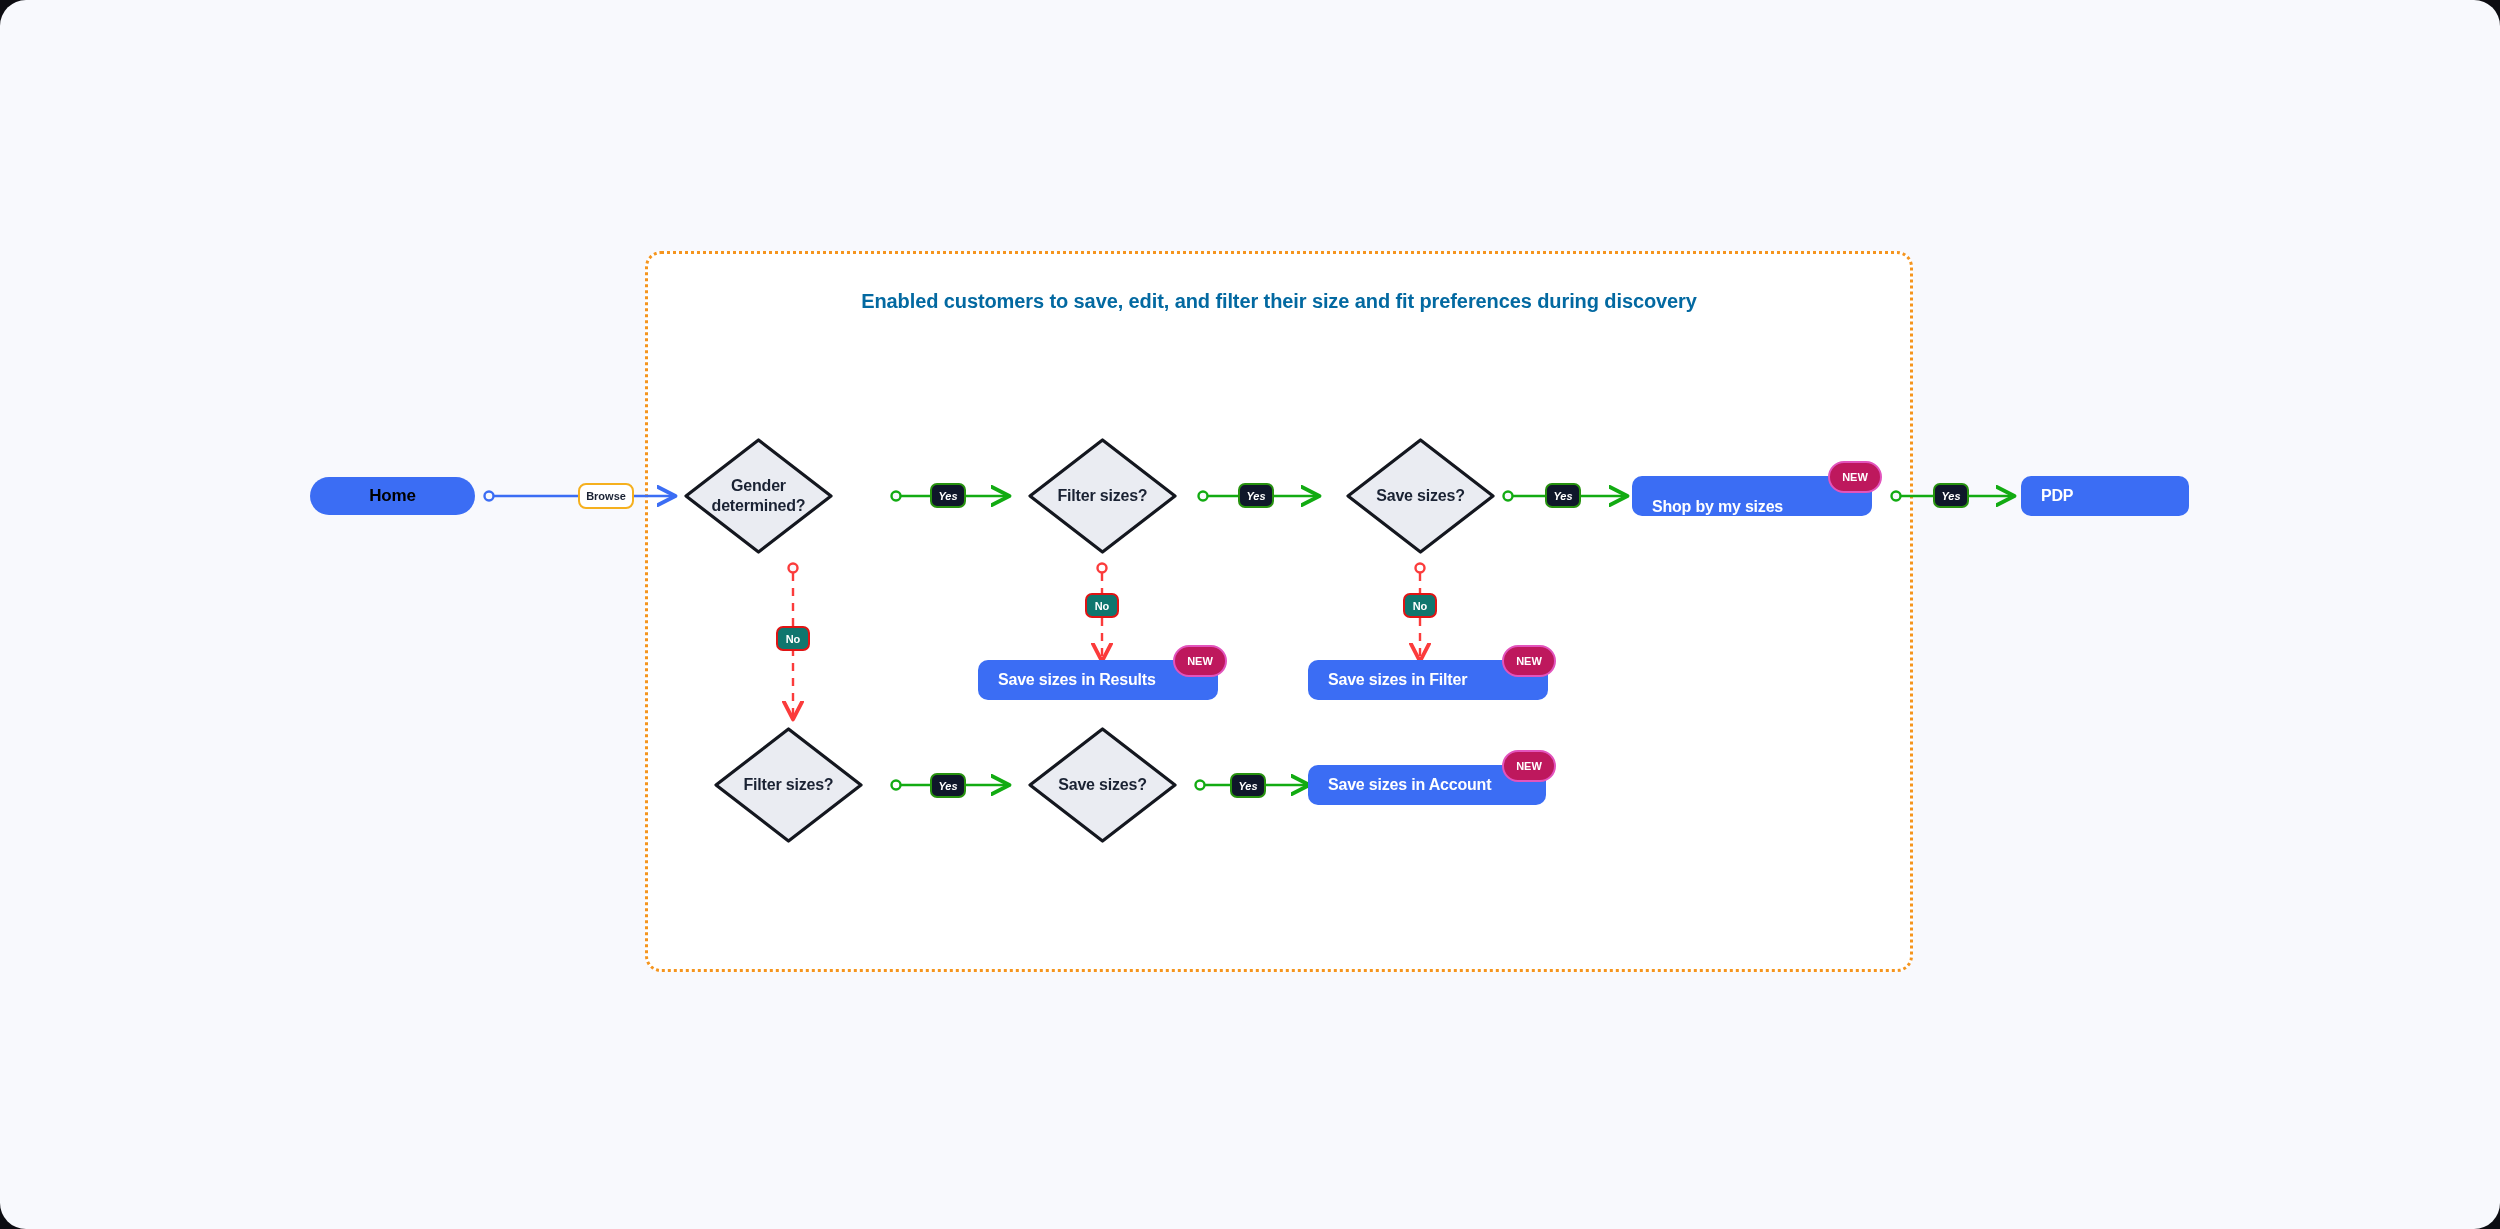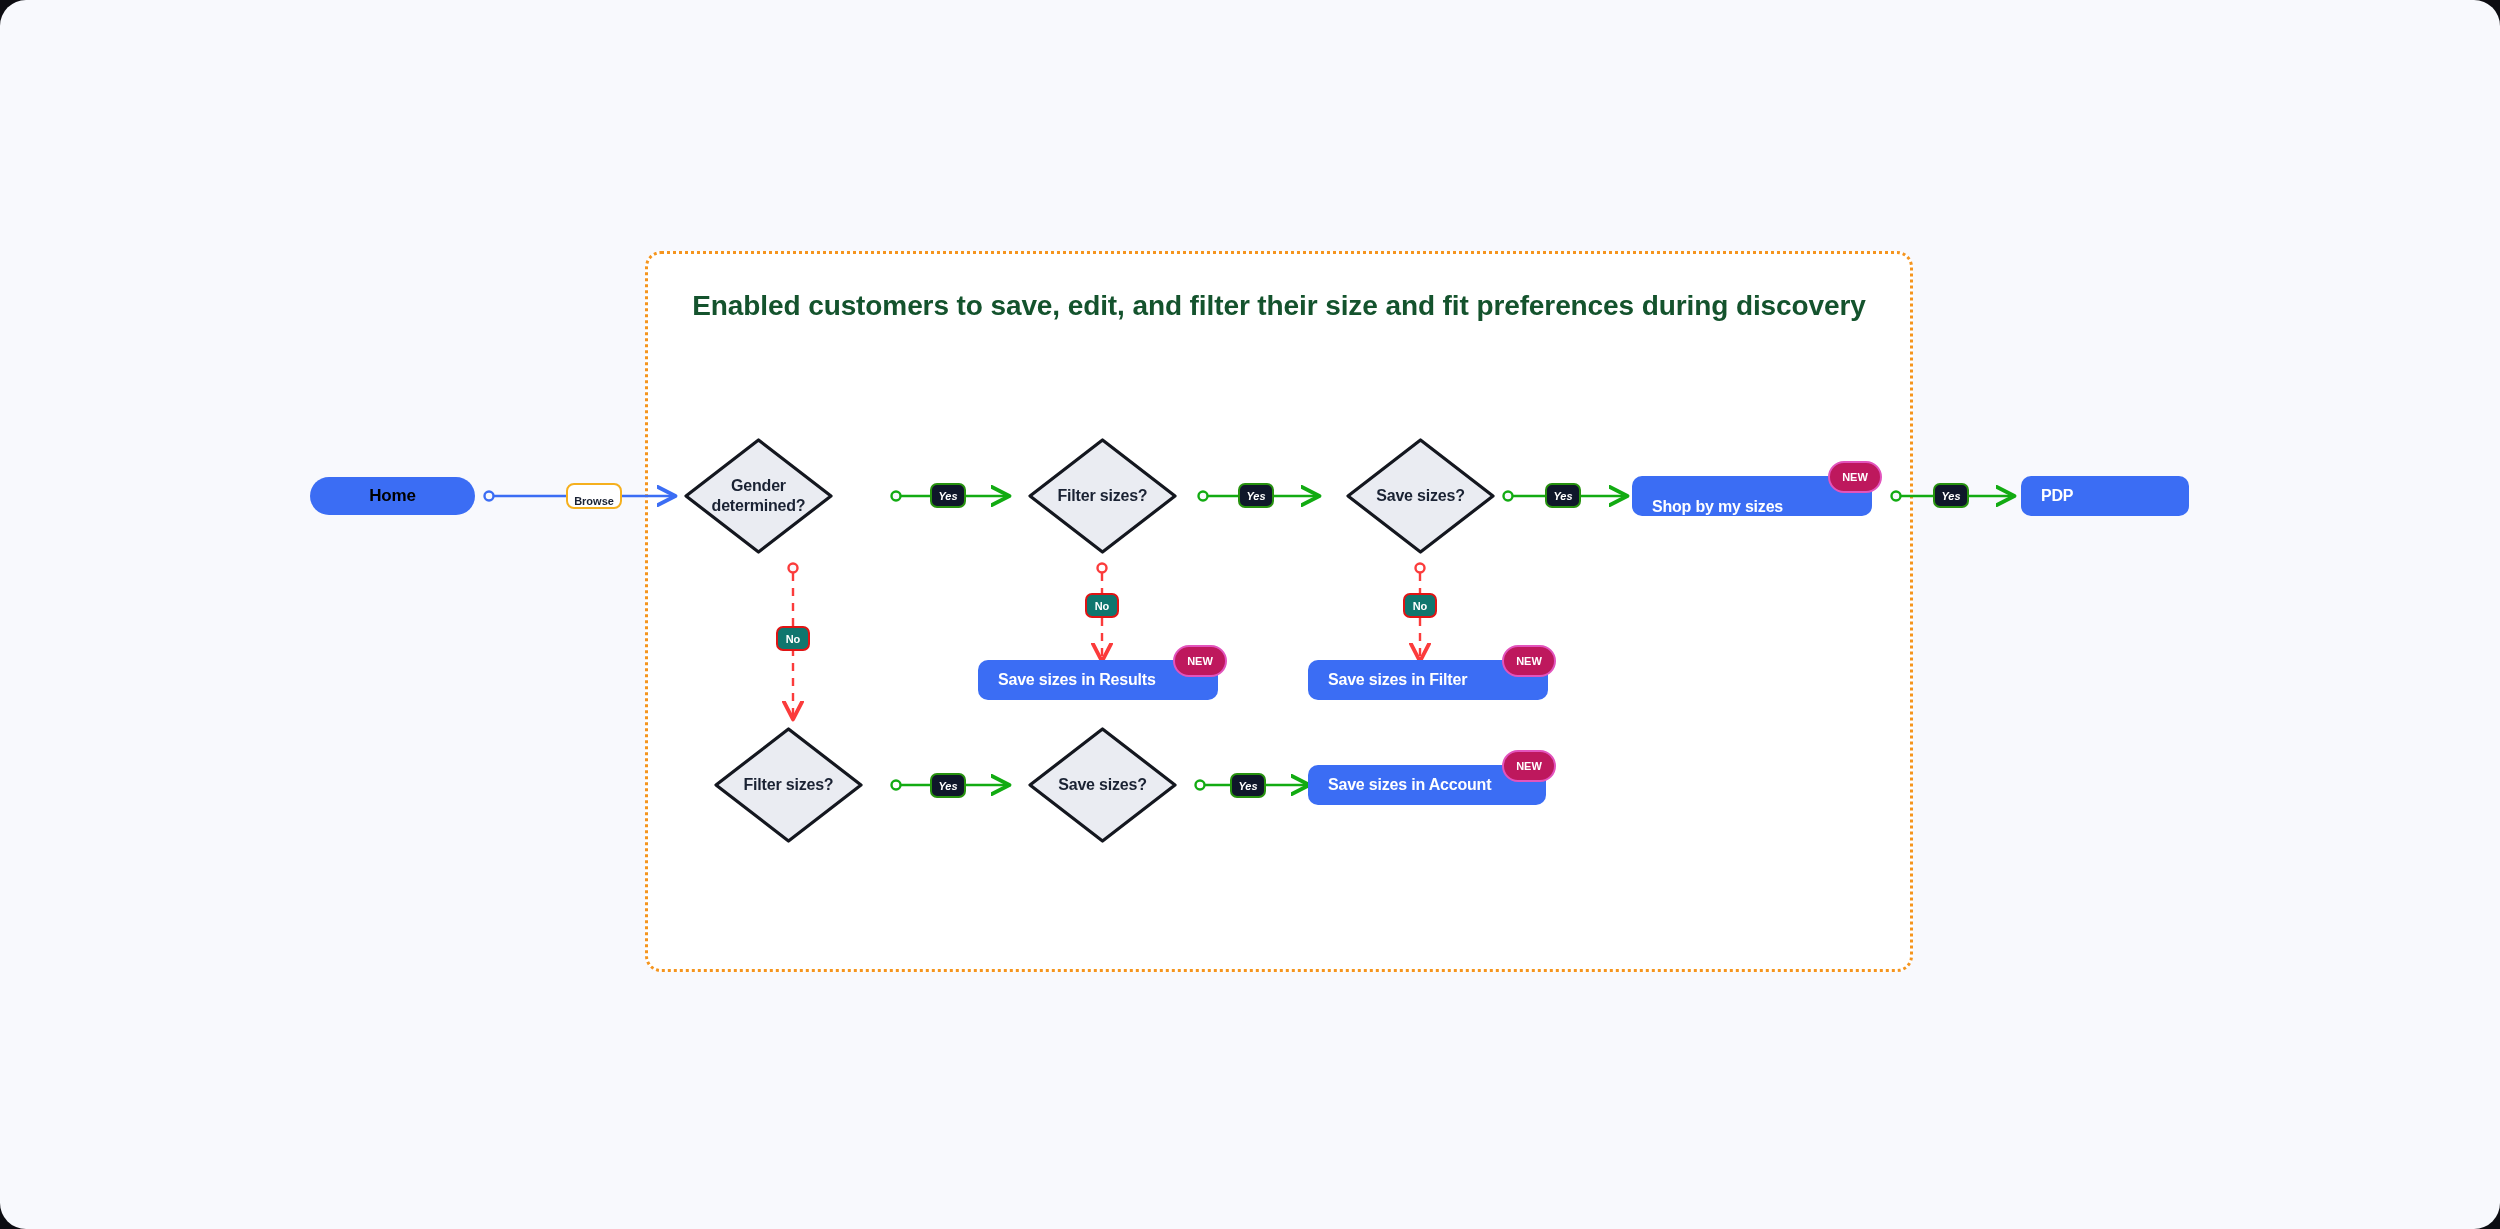--- a/index.html
+++ b/index.html
@@ -34,23 +34,23 @@
     border: 3px dotted #f5951e;
     border-radius: 16px;
     box-sizing: border-box;
   }
   #group-title {
     position: absolute;
     left: 645px;
     top: 290px;
     width: 1268px;
     text-align: center;
-    font-size: 28px;
+    font-size: 20px;
     font-weight: 700;
-    color: #14532d;
+    color: #0369a1;
     letter-spacing: -0.1px;
   }
 
   
   .node { position: absolute; box-sizing: border-box; }
 
   .pill {
     background: #3b6df4;
     color: #000000;
     border-radius: 999px;
@@ -108,29 +108,30 @@
     color: #ffffff;
     border-radius: 7px;
     box-sizing: border-box;
   }
   .edge-badge.yes { background: #0f172a; border: 2px solid #27920f; font-style: italic; }
   .edge-badge.no  { background: #0f766e; border: 2px solid #e01414; }
 
   .browse-badge {
     position: absolute;
     display: flex;
-    align-items: flex-end;
+    align-items: center;
     justify-content: center;
     font-size: 11px;
     font-weight: 700;
     color: #1a2233;
     background: #ffffff;
     border: 2px solid #f5b01e;
     border-radius: 8px;
     box-sizing: border-box;
+    margin-left: 12px;
   }
 
   .new-badge {
     position: absolute;
     display: flex;
     align-items: center;
     justify-content: center;
     font-size: 11px;
     font-weight: 700;
     color: #ffffff;

